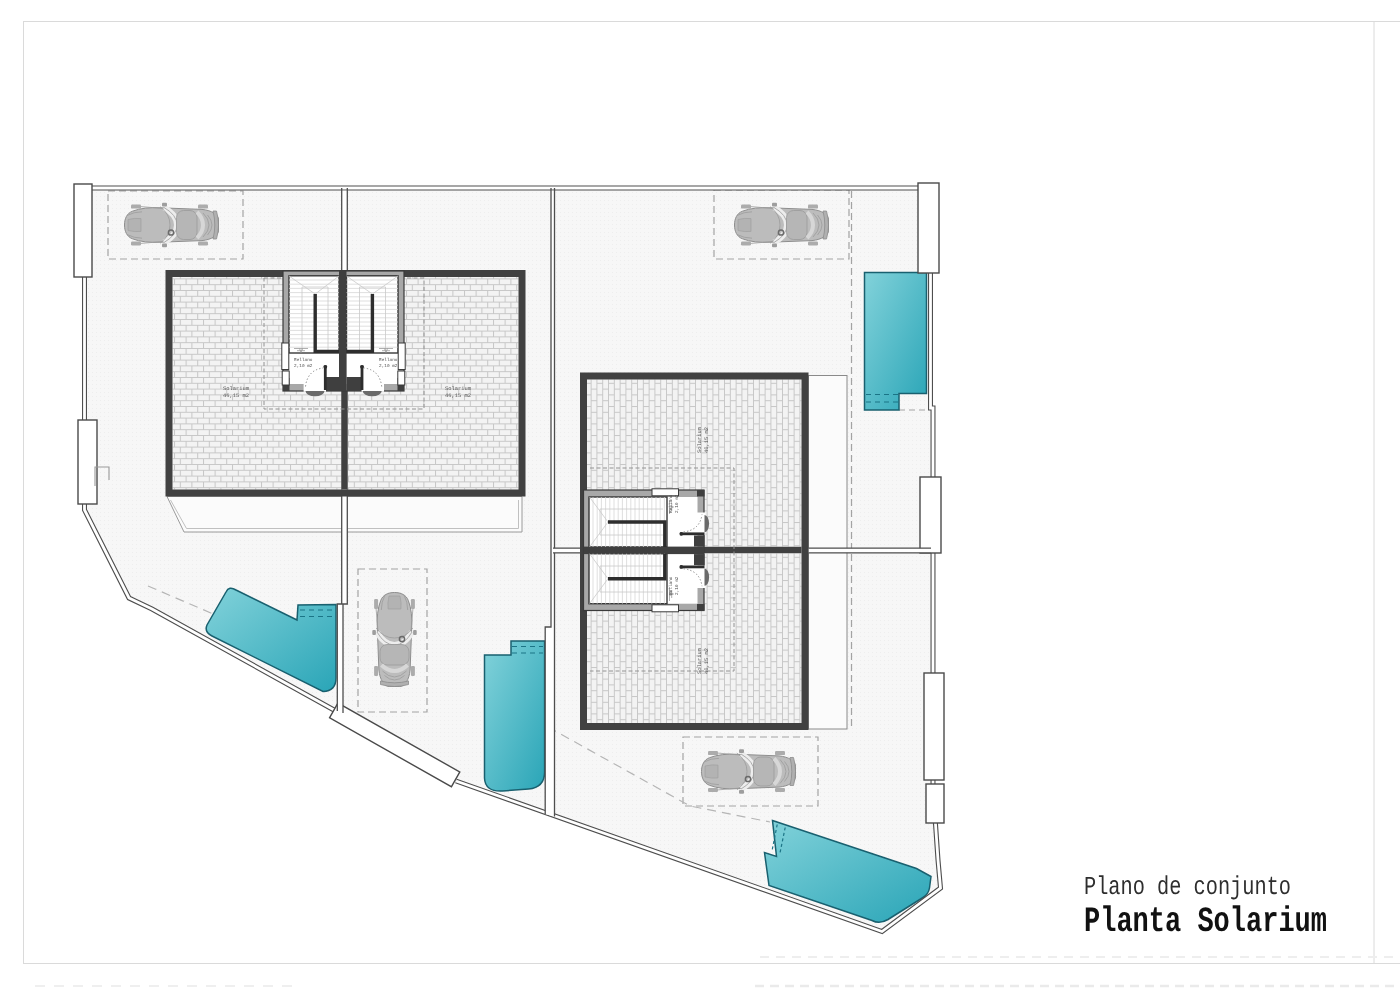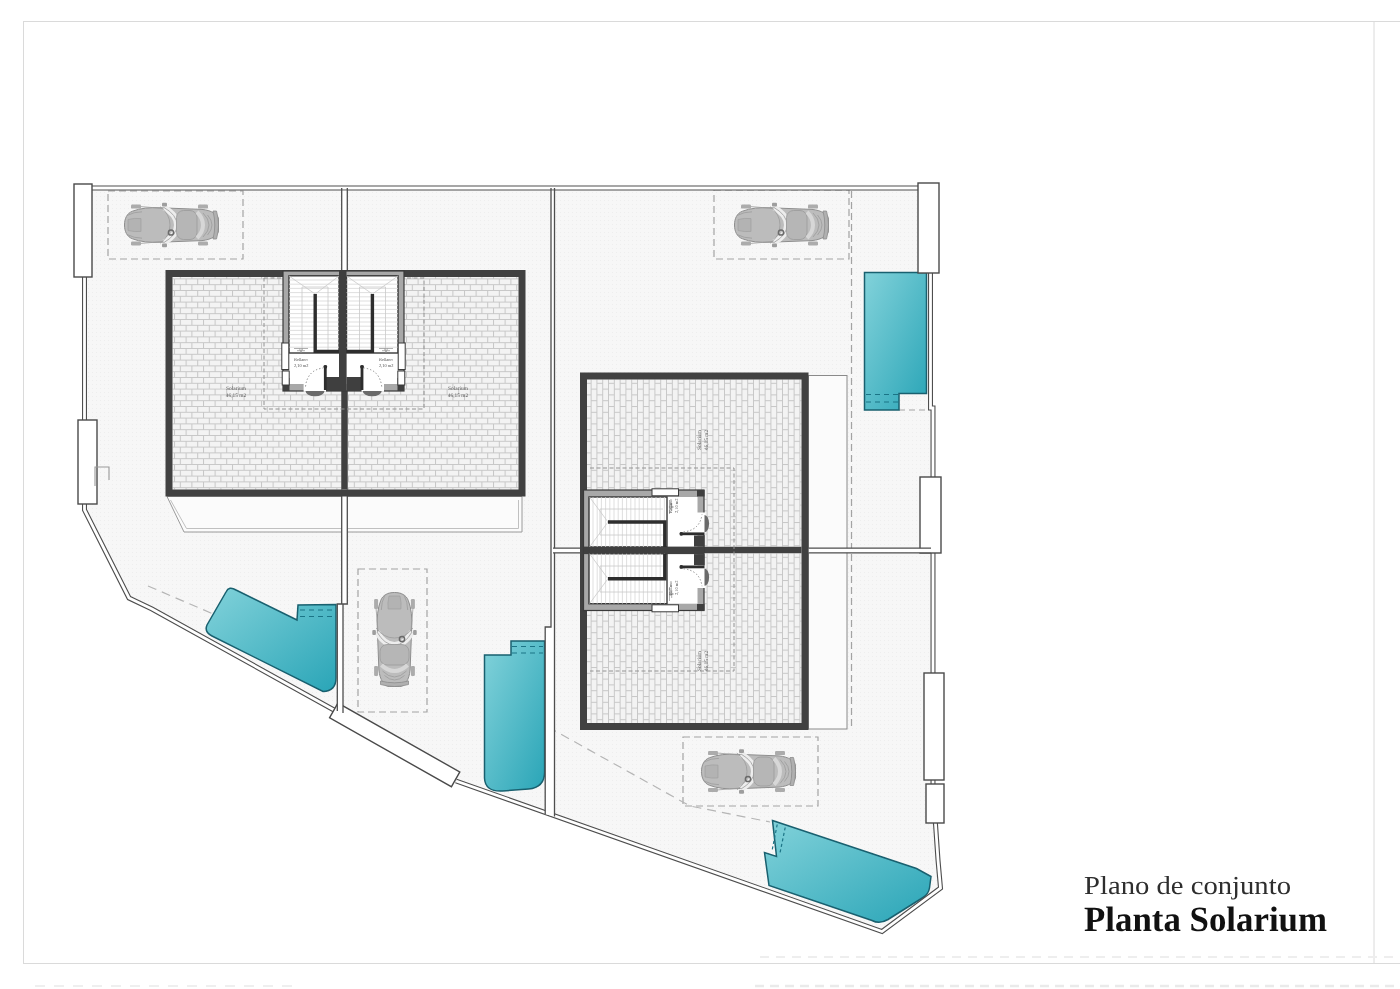--- a/index.html
+++ b/index.html
@@ -1,17 +1,17 @@
 <!DOCTYPE html>
 <html><head>
 <meta charset="utf-8">
 <style>
   html,body{margin:0;padding:0;background:#ffffff;}
   #page{position:relative;width:1400px;height:989px;background:#ffffff;overflow:hidden;
-        font-family:Liberation Serif, serif;-webkit-font-smoothing:antialiased;}
+        font-family:Liberation Mono, monospace;-webkit-font-smoothing:antialiased;}
   text{text-rendering:geometricPrecision;}
 </style>
 </head>
 <body>
 <div id="page">
 <svg width="1400" height="989" viewBox="0 0 1400 989" xmlns="http://www.w3.org/2000/svg">
 <defs>
   <pattern id="dots" width="4" height="4" patternUnits="userSpaceOnUse">
     <rect width="4" height="4" fill="#f7f7f7"></rect>
     <rect x="0" y="0" width="1" height="1" fill="#eeeeee"></rect>

